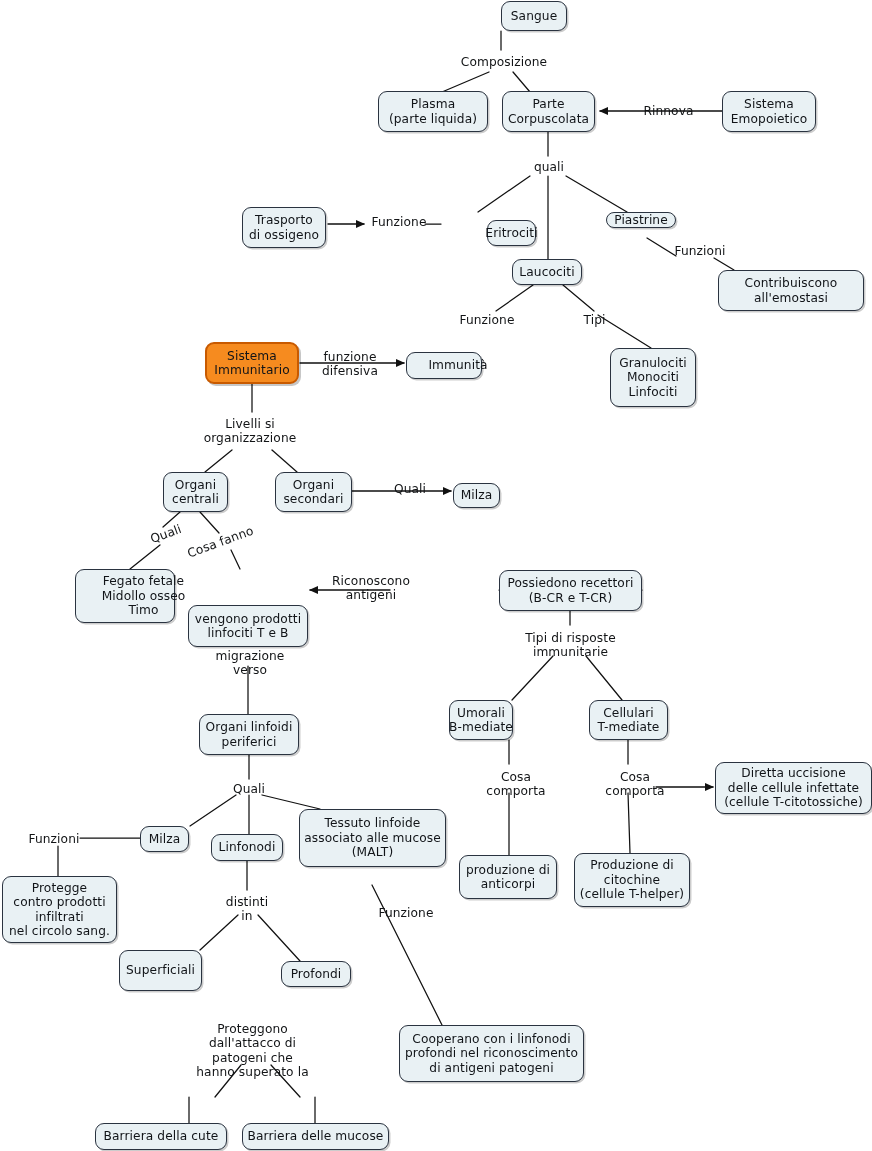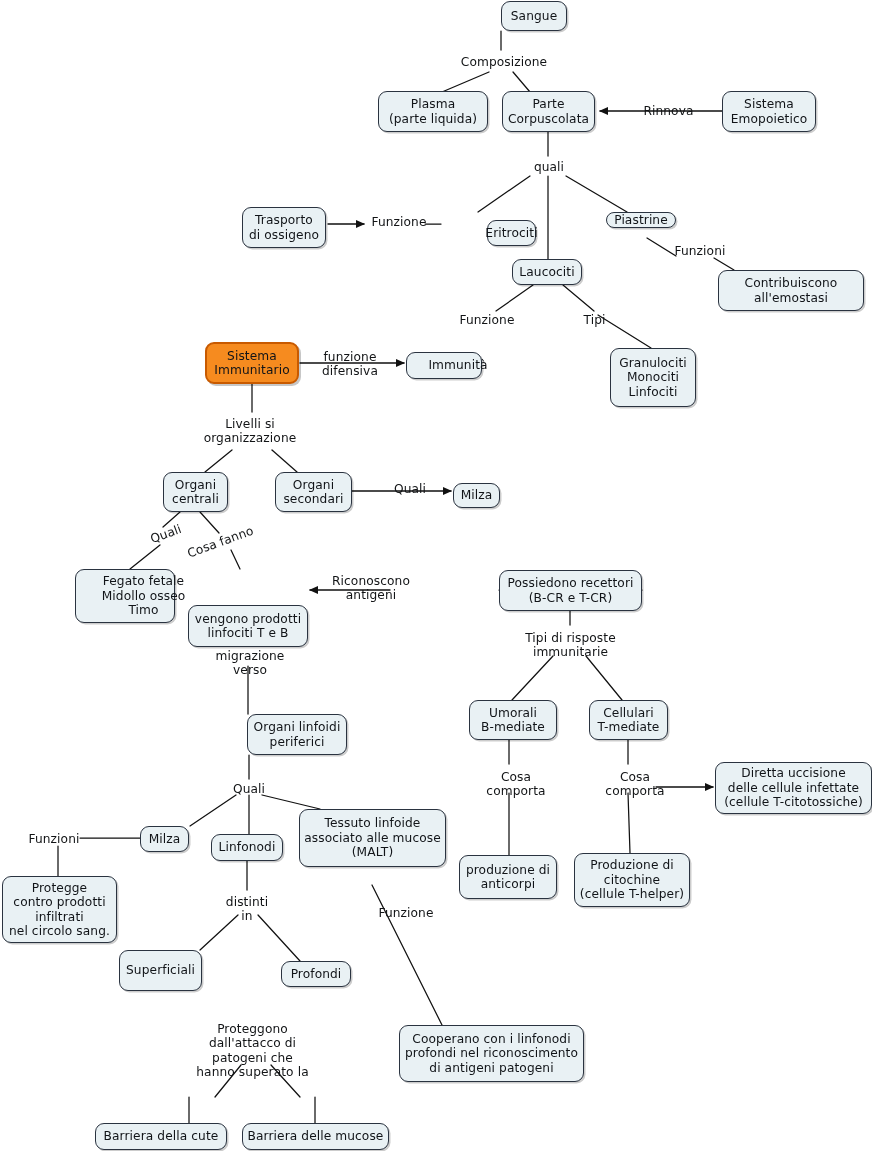--- a/index.html
+++ b/index.html
@@ -156,23 +156,23 @@
       <div class="node" style="left: 275px; top: 472px; width: 77px; height: 40px;">Organi
 secondari</div>
       <div class="node" style="left: 453px; top: 483px; width: 47px; height: 25px;">Milza</div>
       <div class="node" style="left: 75px; top: 569px; width: 100px; height: 54px; padding-left: 37px;">Fegato fetale
 Midollo osseo
 Timo</div>
       <div class="node" style="left: 188px; top: 569px; width: 120px; height: 42px; margin-top: 36px;">vengono prodotti
 linfociti T e B</div>
       <div class="node" style="left: 499px; top: 570px; width: 143px; height: 41px;">Possiedono recettori
 (B-CR e T-CR)</div>
-      <div class="node" style="left: 199px; top: 714px; width: 100px; height: 41px; margin-left: 48px;">Organi linfoidi
+      <div class="node" style="left: 199px; top: 714px; width: 100px; height: 41px;">Organi linfoidi
 periferici</div>
-      <div class="node" style="left: 469px; top: 700px; width: 88px; height: 40px;">Umorali
+      <div class="node" style="left: 449px; top: 700px; width: 64px; height: 40px;">Umorali
 B-mediate</div>
       <div class="node" style="left: 589px; top: 700px; width: 79px; height: 40px;">Cellulari
 T-mediate</div>
       <div class="node" style="left: 715px; top: 762px; width: 157px; height: 52px;">Diretta uccisione
 delle cellule infettate
 (cellule T-citotossiche)</div>
       <div class="node" style="left: 140px; top: 826px; width: 49px; height: 26px;">Milza</div>
       <div class="node" style="left: 211px; top: 834px; width: 72px; height: 27px;">Linfonodi</div>
       <div class="node" style="left: 299px; top: 809px; width: 147px; height: 58px;">Tessuto linfoide
 associato alle mucose

